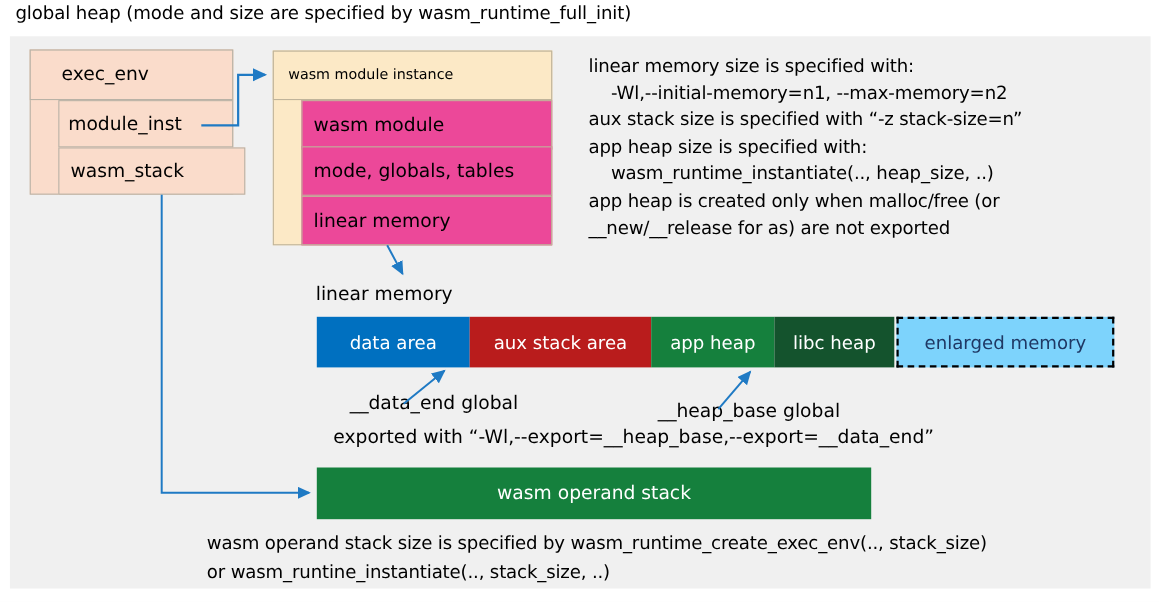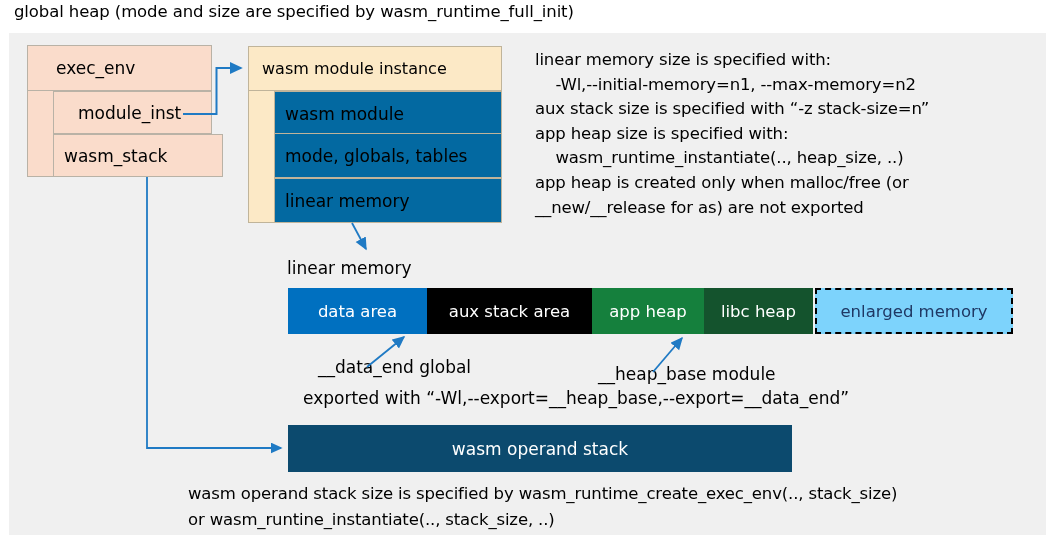--- a/index.html
+++ b/index.html
@@ -59,21 +59,21 @@
     padding-left: 28px;
     font-size: 17px; color: #000;
   }
   #module-inst-cell {
     left: 53px; top: 91px;
     width: 159px; height: 43px;
     background: #fadccb;
     border: 1px solid #b9b2a6;
     box-sizing: border-box;
     display: flex; align-items: center;
-    padding-left: 24px;
+    padding-left: 8px;
     font-size: 17px; color: #000;
   }
   #wasm-stack-cell {
     left: 53px; top: 134px;
     width: 170px; height: 43px;
     background: #fadccb;
     border: 1px solid #b9b2a6;
     box-sizing: border-box;
     display: flex; align-items: center;
     padding-left: 10px;
@@ -89,24 +89,24 @@
     box-sizing: border-box;
   }
   #wmi-header {
     left: 248px; top: 46px;
     width: 254px; height: 45px;
     background: #fce9c6;
     border: 1px solid #c0b49a;
     box-sizing: border-box;
     display: flex; align-items: center;
     padding-left: 13px;
-    font-size: 16px; color: #000;
+    font-size: 13px; color: #000;
   }
   .wmi-sub {
-    background: #0369a1;
+    background: #ec4899;
     border: 1px solid #c0b49a;
     box-sizing: border-box;
     display: flex; align-items: center;
     padding-left: 10px;
     font-size: 17px; color: #000;
     left: 274px;
     width: 228px;
     height: 45px;
   }
   #wmi-sub-1 { top: 91px; }
@@ -214,31 +214,31 @@
     -Wl,--initial-memory=n1, --max-memory=n2
 aux stack size is specified with “-z stack-size=n”
 app heap size is specified with:
     wasm_runtime_instantiate(.., heap_size, ..)
 app heap is created only when malloc/free (or
 __new/__release for as) are not exported</div>
 
   <div class="abs" id="linear-memory-label">linear memory</div>
   <div class="abs" id="memory-bar">
       <div class="seg" style="width: 139px; background: rgb(0, 112, 192); color: rgb(255, 255, 255);">data area</div>
-      <div class="seg" style="width: 165px; background: #000000; color: rgb(255, 255, 255);">aux stack area</div>
+      <div class="seg" style="width: 165px; background: #b91c1c; color: rgb(255, 255, 255);">aux stack area</div>
       <div class="seg" style="width: 112px; background: #15803d; color: rgb(255, 255, 255);">app heap</div>
       <div class="seg" style="width: 109px; background: #14532d; color: rgb(255, 255, 255);">libc heap</div>
       <div class="seg dashed" style="width: 198px; color: rgb(31, 56, 100);">enlarged memory</div>
     </div>
 
   <div class="abs annot" id="data-end-label">__data_end global</div>
-  <div class="abs annot" id="heap-base-label">__heap_base module</div>
+  <div class="abs annot" id="heap-base-label">__heap_base global</div>
   <div class="abs annot" id="export-line">exported with “-Wl,--export=__heap_base,--export=__data_end”</div>
 
-  <div class="abs" id="operand-stack-box" style="background: #0c4a6e;">wasm operand stack</div>
+  <div class="abs" id="operand-stack-box" style="background: #15803d;">wasm operand stack</div>
 
   <div class="abs" id="bottom-note">wasm operand stack size is specified by wasm_runtime_create_exec_env(.., stack_size)
 or wasm_runtine_instantiate(.., stack_size, ..)</div>
 
   <svg class="abs" id="arrows" width="1054" height="547" viewBox="0 0 1054 547" fill="none" xmlns="http://www.w3.org/2000/svg">
     <defs>
       <marker id="ah" markerWidth="7" markerHeight="7" refX="5.6" refY="3" orient="auto">
         <path d="M0,0 L6.5,3 L0,6 z" fill="#1f7ac4"></path>
       </marker>
       <marker id="ah2" markerWidth="8" markerHeight="8" refX="6.2" refY="3.2" orient="auto">

